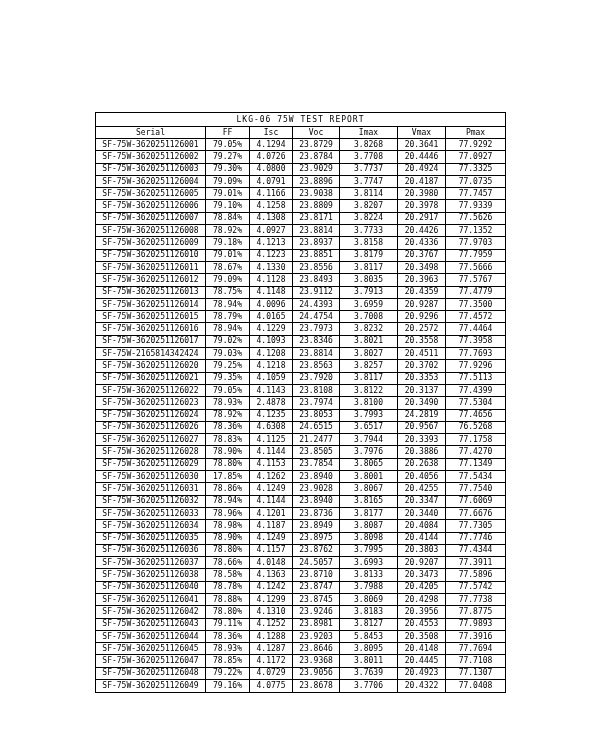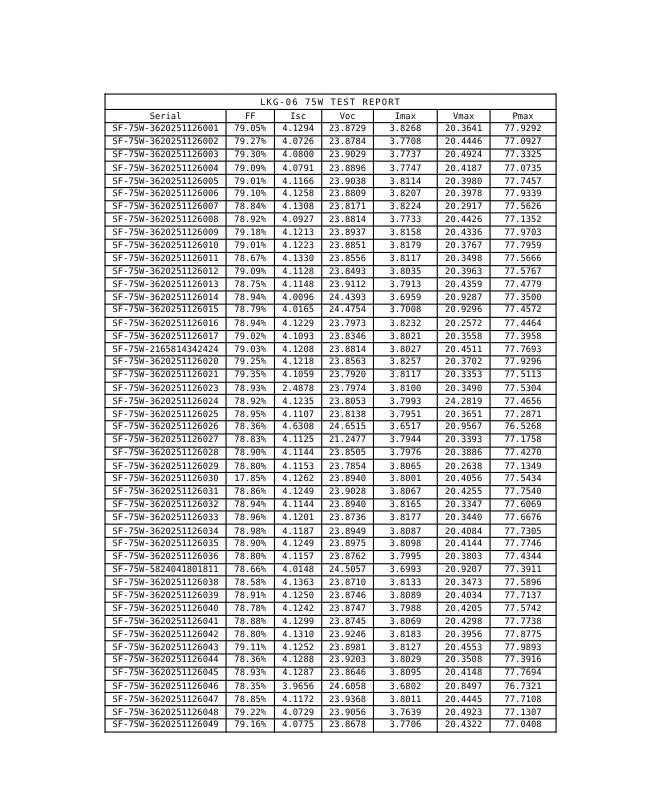--- a/index.html
+++ b/index.html
@@ -12,21 +12,21 @@
   }
   .page {
     position: relative;
     width: 600px;
     height: 733px;
     background: #ffffff;
   }
   table.report-table {
     position: absolute;
     left: 95px;
-    top: 85px;
+    top: 112px;
     width: 410px;
     height: 581px;
     border-collapse: collapse;
     table-layout: fixed;
   }
   table.report-table th,
   table.report-table td {
     border: 1px solid #000000;
     padding: 0;
     text-align: center;
@@ -252,47 +252,47 @@
         <tr>
           <td>SF-75W-3620251126021</td>
           <td>79.35%</td>
           <td>4.1059</td>
           <td>23.7920</td>
           <td>3.8117</td>
           <td>20.3353</td>
           <td>77.5113</td>
         </tr>
         <tr>
+          <td>SF-75W-3620251126022</td>
+          <td>79.05%</td>
+          <td>4.1143</td>
+          <td>23.8108</td>
+          <td>3.8122</td>
+          <td>20.3137</td>
+          <td>77.4399</td>
+        </tr>
+        <tr>
           <td>SF-75W-3620251126023</td>
           <td>78.93%</td>
           <td>2.4878</td>
           <td>23.7974</td>
           <td>3.8100</td>
           <td>20.3490</td>
           <td>77.5304</td>
         </tr>
         <tr>
           <td>SF-75W-3620251126024</td>
           <td>78.92%</td>
           <td>4.1235</td>
           <td>23.8053</td>
           <td>3.7993</td>
           <td>24.2819</td>
           <td>77.4656</td>
         </tr>
         <tr>
-          <td>SF-75W-3620251126025</td>
-          <td>78.95%</td>
-          <td>4.1107</td>
-          <td>23.8138</td>
-          <td>3.7951</td>
-          <td>20.3651</td>
-          <td>77.2871</td>
-        </tr>
-        <tr>
           <td>SF-75W-3620251126026</td>
           <td>78.36%</td>
           <td>4.6308</td>
           <td>24.6515</td>
           <td>3.6517</td>
           <td>20.9567</td>
           <td>76.5268</td>
         </tr>
         <tr>
           <td>SF-75W-3620251126027</td>
@@ -378,47 +378,38 @@
         <tr>
           <td>SF-75W-3620251126036</td>
           <td>78.80%</td>
           <td>4.1157</td>
           <td>23.8762</td>
           <td>3.7995</td>
           <td>20.3803</td>
           <td>77.4344</td>
         </tr>
         <tr>
-          <td>SF-75W-5824041801811</td>
+          <td>SF-75W-3620251126037</td>
           <td>78.66%</td>
           <td>4.0148</td>
           <td>24.5057</td>
           <td>3.6993</td>
           <td>20.9207</td>
           <td>77.3911</td>
         </tr>
         <tr>
           <td>SF-75W-3620251126038</td>
           <td>78.58%</td>
           <td>4.1363</td>
           <td>23.8710</td>
           <td>3.8133</td>
           <td>20.3473</td>
           <td>77.5896</td>
         </tr>
         <tr>
-          <td>SF-75W-3620251126039</td>
-          <td>78.91%</td>
-          <td>4.1250</td>
-          <td>23.8746</td>
-          <td>3.8089</td>
-          <td>20.4034</td>
-          <td>77.7137</td>
-        </tr>
-        <tr>
           <td>SF-75W-3620251126040</td>
           <td>78.78%</td>
           <td>4.1242</td>
           <td>23.8747</td>
           <td>3.7988</td>
           <td>20.4205</td>
           <td>77.5742</td>
         </tr>
         <tr>
           <td>SF-75W-3620251126041</td>
@@ -445,43 +436,34 @@
           <td>23.8981</td>
           <td>3.8127</td>
           <td>20.4553</td>
           <td>77.9893</td>
         </tr>
         <tr>
           <td>SF-75W-3620251126044</td>
           <td>78.36%</td>
           <td>4.1288</td>
           <td>23.9203</td>
-          <td>3.8029</td>
+          <td>5.8453</td>
           <td>20.3508</td>
           <td>77.3916</td>
         </tr>
         <tr>
           <td>SF-75W-3620251126045</td>
           <td>78.93%</td>
           <td>4.1287</td>
           <td>23.8646</td>
           <td>3.8095</td>
           <td>20.4148</td>
           <td>77.7694</td>
         </tr>
         <tr>
-          <td>SF-75W-3620251126046</td>
-          <td>78.35%</td>
-          <td>3.9656</td>
-          <td>24.6058</td>
-          <td>3.6802</td>
-          <td>20.8497</td>
-          <td>76.7321</td>
-        </tr>
-        <tr>
           <td>SF-75W-3620251126047</td>
           <td>78.85%</td>
           <td>4.1172</td>
           <td>23.9368</td>
           <td>3.8011</td>
           <td>20.4445</td>
           <td>77.7108</td>
         </tr>
         <tr>
           <td>SF-75W-3620251126048</td>

